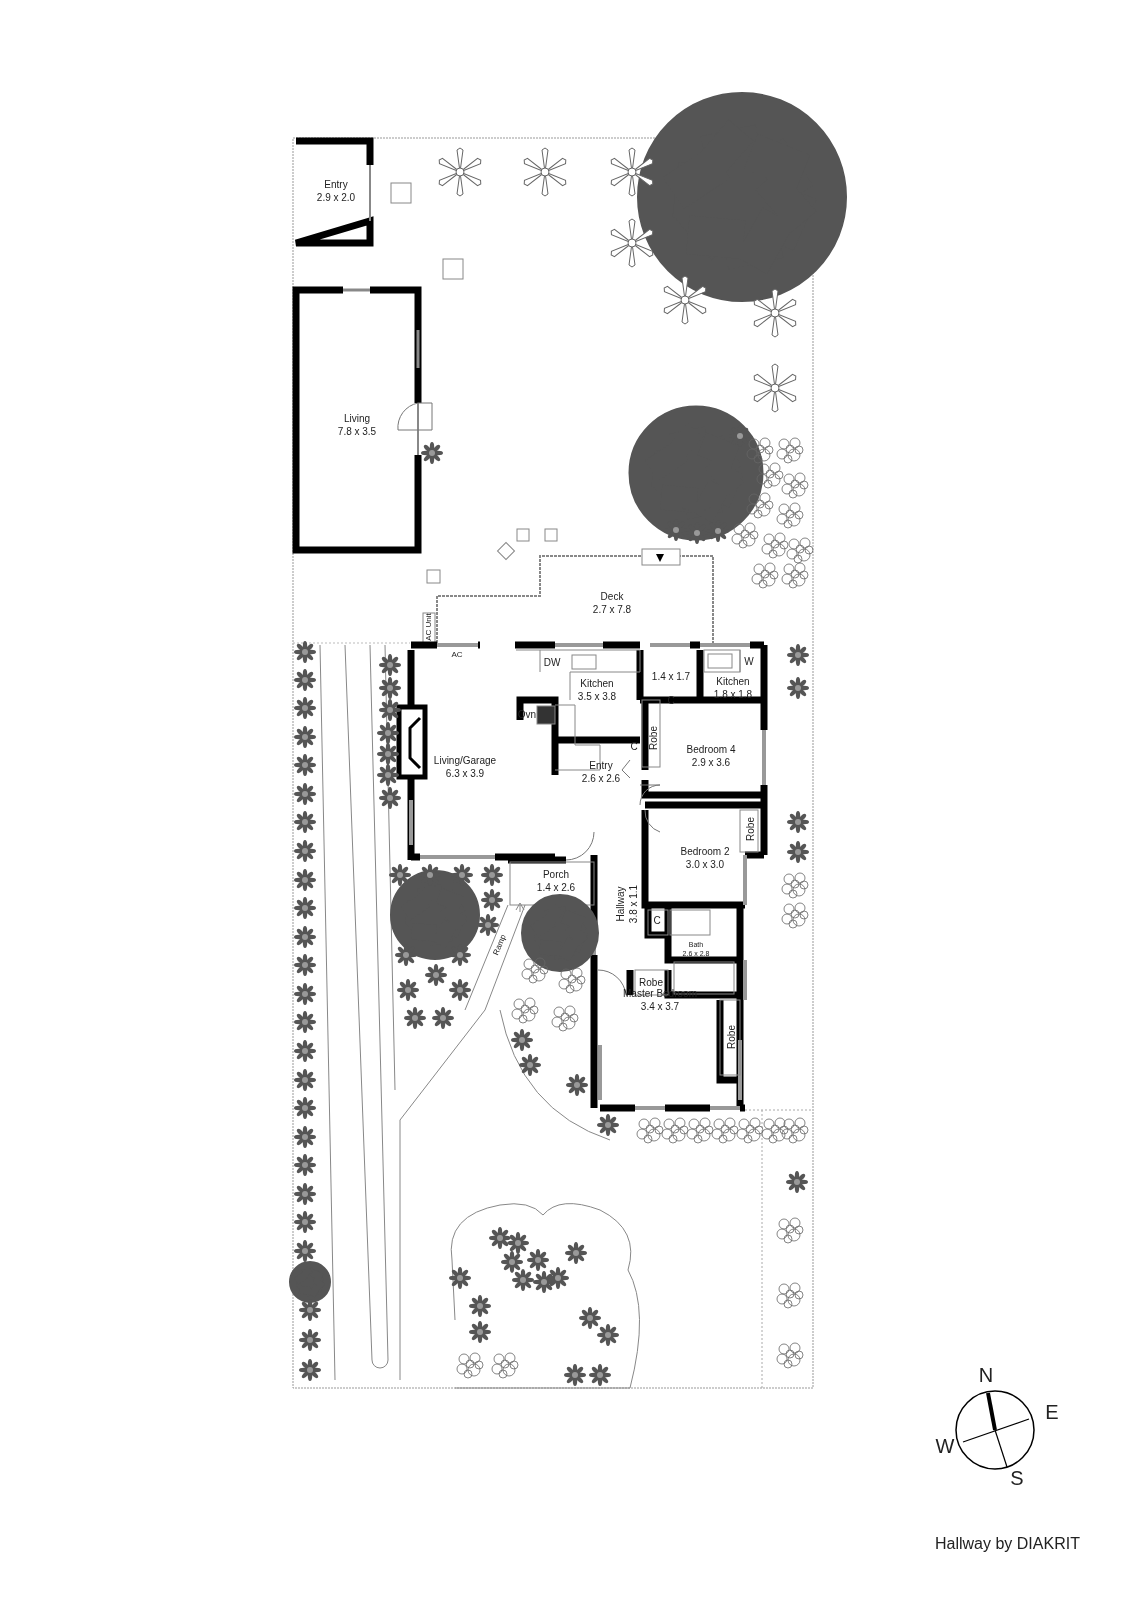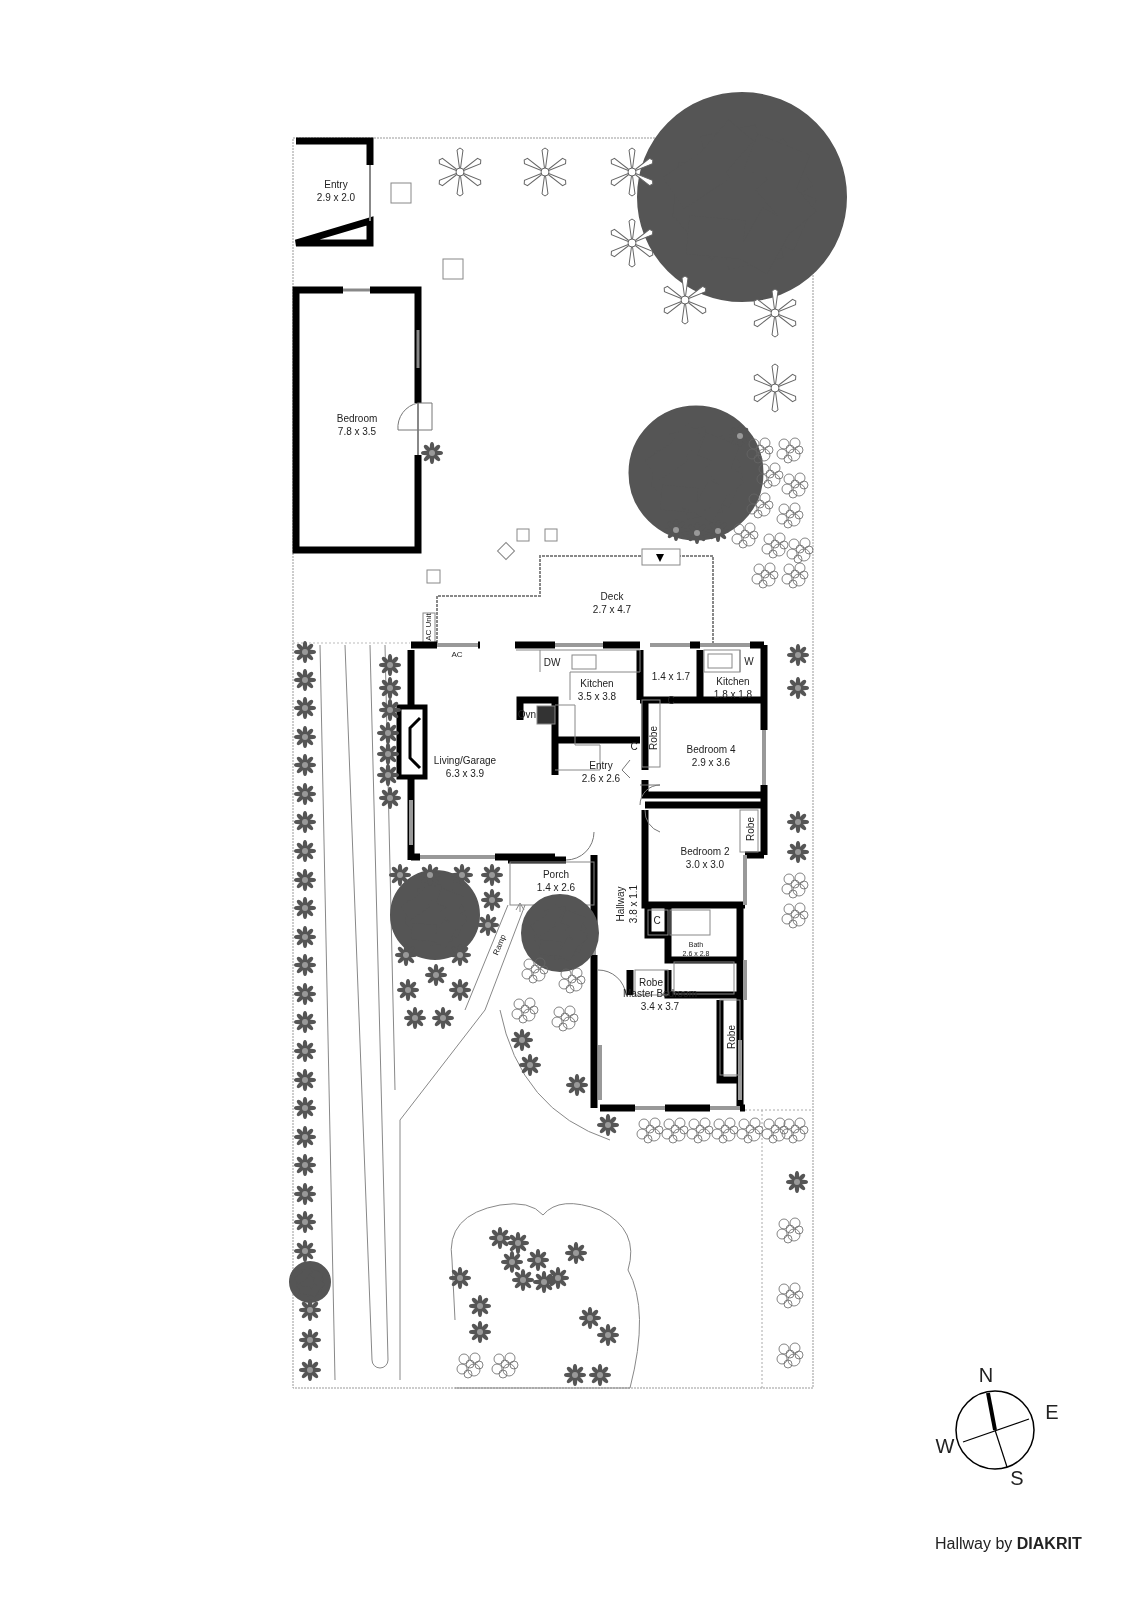--- a/index.html
+++ b/index.html
@@ -6,21 +6,21 @@
   body { width:1131px; height:1600px; position:relative; overflow:hidden;
          font-family:"Liberation Sans", "DejaVu Sans", sans-serif; color:#222; }
   #plan { position:absolute; left:0; top:0; }
   .lbl { position:absolute; text-align:center; font-size:10px; line-height:13px; color:#222;
          transform:translate(-50%,-50%); white-space:nowrap; pointer-events:none; }
   .lbl.small { font-size:8px; line-height:10px; }
   .lbl.tiny { font-size:7px; line-height:9px; }
   .lbl.vert { transform:translate(-50%,-50%) rotate(-90deg); }
   .compass-letter { position:absolute; font-size:20px; color:#222; transform:translate(-50%,-50%); }
   #credit { position:absolute; left:935px; top:1535px; font-size:16px; color:#222; }
-  #credit b { font-weight:bold; }
+  #credit b { font-weight:normal; }
 </style>
 </head>
 <body>
 
 <svg id="plan" width="1131" height="1600" viewBox="0 0 1131 1600" xmlns="http://www.w3.org/2000/svg">
   <defs>
     <g id="fern">
       <g fill="#fff" stroke="#666" stroke-width="1">
         <path d="M0,0 L-3,-22 L0,-24 L3,-22 Z"></path>
         <path d="M0,0 L-3,-22 L0,-24 L3,-22 Z" transform="rotate(60)"></path>
@@ -319,26 +319,26 @@
     <line x1="-7" y1="-37" x2="0" y2="0" stroke="#000" stroke-width="4"></line>
     <line x1="0" y1="0" x2="12" y2="37" stroke="#000" stroke-width="1.2"></line>
   </g>
 </svg>
 
 <div class="lbl" style="left:336px;top:191px">
   <div>Entry</div>
     <div>2.9 x 2.0</div>
 </div>
 <div class="lbl" style="left:357px;top:425px">
-  <div>Bedroom</div>
+  <div>Living</div>
     <div>7.8 x 3.5</div>
 </div>
 <div class="lbl" style="left:612px;top:603px">
   <div>Deck</div>
-    <div>2.7 x 4.7</div>
+    <div>2.7 x 7.8</div>
 </div>
 <div class="lbl" style="left:597px;top:690px">
   <div>Kitchen</div>
     <div>3.5 x 3.8</div>
 </div>
 <div class="lbl" style="left:671px;top:676px">
   <div>1.4 x 1.7</div>
 </div>
 <div class="lbl" style="left:733px;top:688px">
   <div>Kitchen</div>

